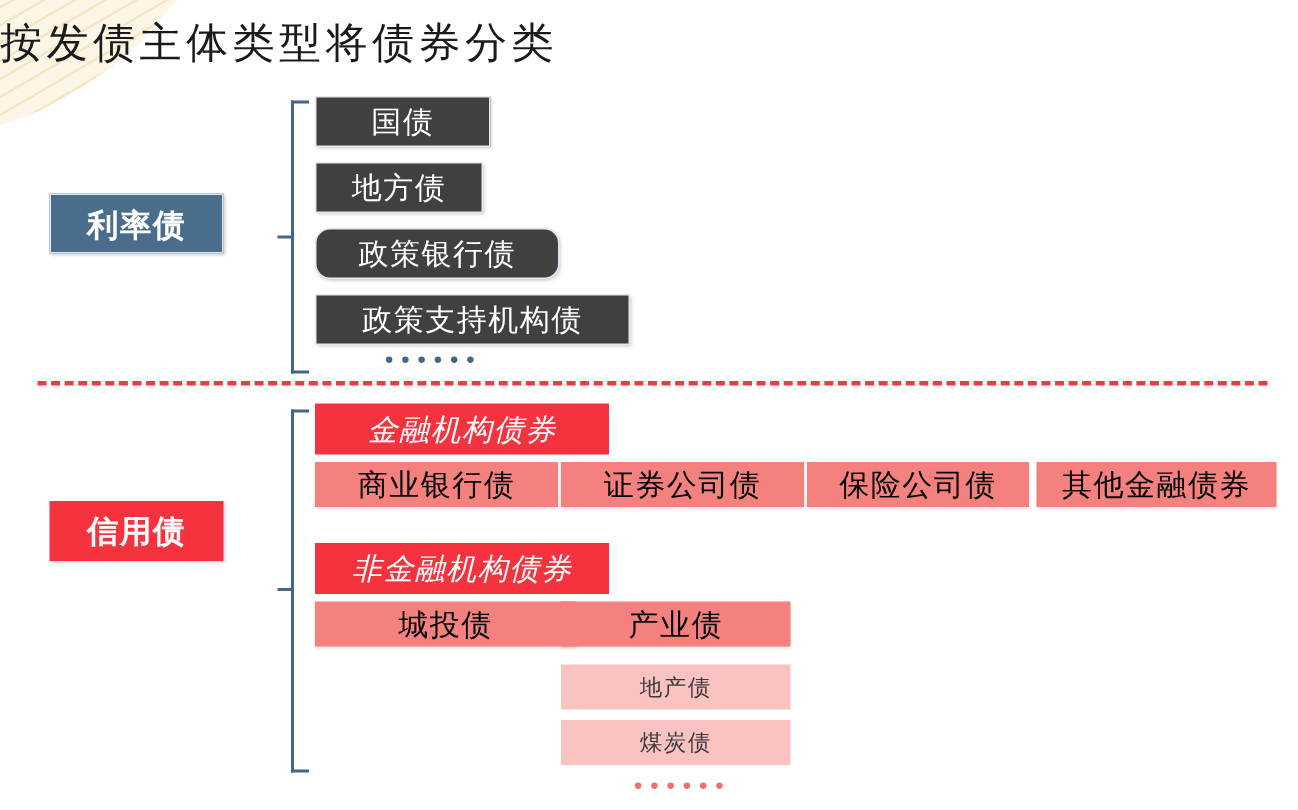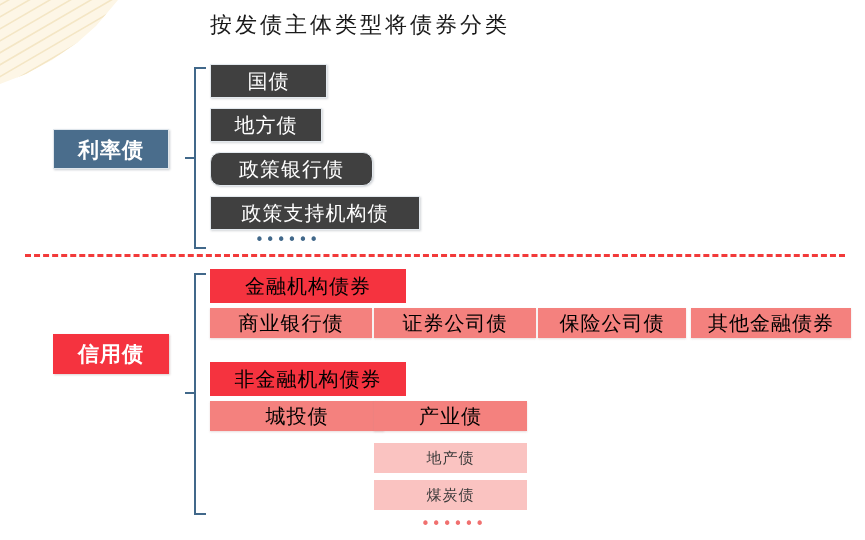--- a/index.html
+++ b/index.html
@@ -32,41 +32,40 @@
     position: absolute;
     inset: 0;
   }
 
   
   #page-title {
     position: absolute;
     left: 0;
     top: 10px;
     width: 720px;
-    text-align: center;
+    text-align: left;
     font-family: "DejaVu Serif", "Liberation Serif", serif;
-    font-size: 22px;
+    font-size: 28px;
     font-weight: 400;
     letter-spacing: 3px;
     color: #1a1a1a;
     white-space: nowrap;
   }
 
   
   .group-label {
     position: absolute;
     height: 40px;
     line-height: 40px;
     text-align: center;
     font-size: 21px;
     font-weight: bold;
     letter-spacing: 1px;
     color: #ffffff;
     box-sizing: border-box;
-    margin-left: 20px;
   }
   #label-rate {
     left: 33px;
     top: 129px;
     width: 116px;
     background: #4a6d8c;
     border: 1px solid #dfe6ec;
     box-shadow: 1px 1px 2px rgba(120,130,140,0.40);
   }
   #label-credit {
@@ -116,23 +115,24 @@
     color: #ffffff;
     font-size: 20px;
     height: 34px;
     border: 1px solid #e3e9ee;
     box-shadow: 1px 1px 2px rgba(125,135,145,0.35);
   }
 
   
   .node-red-strong {
     background: #f5333f;
-    color: #000000;
+    color: #ffffff;
     font-size: 20px;
     height: 34px;
+    font-style: italic;
   }
   .node-red-mid {
     background: #f4817e;
     color: #000000;
     font-size: 20px;
     height: 30px;
     box-shadow: 0 1px 2px rgba(180,140,140,0.30);
   }
   .node-red-light {
     background: #fac3c1;

